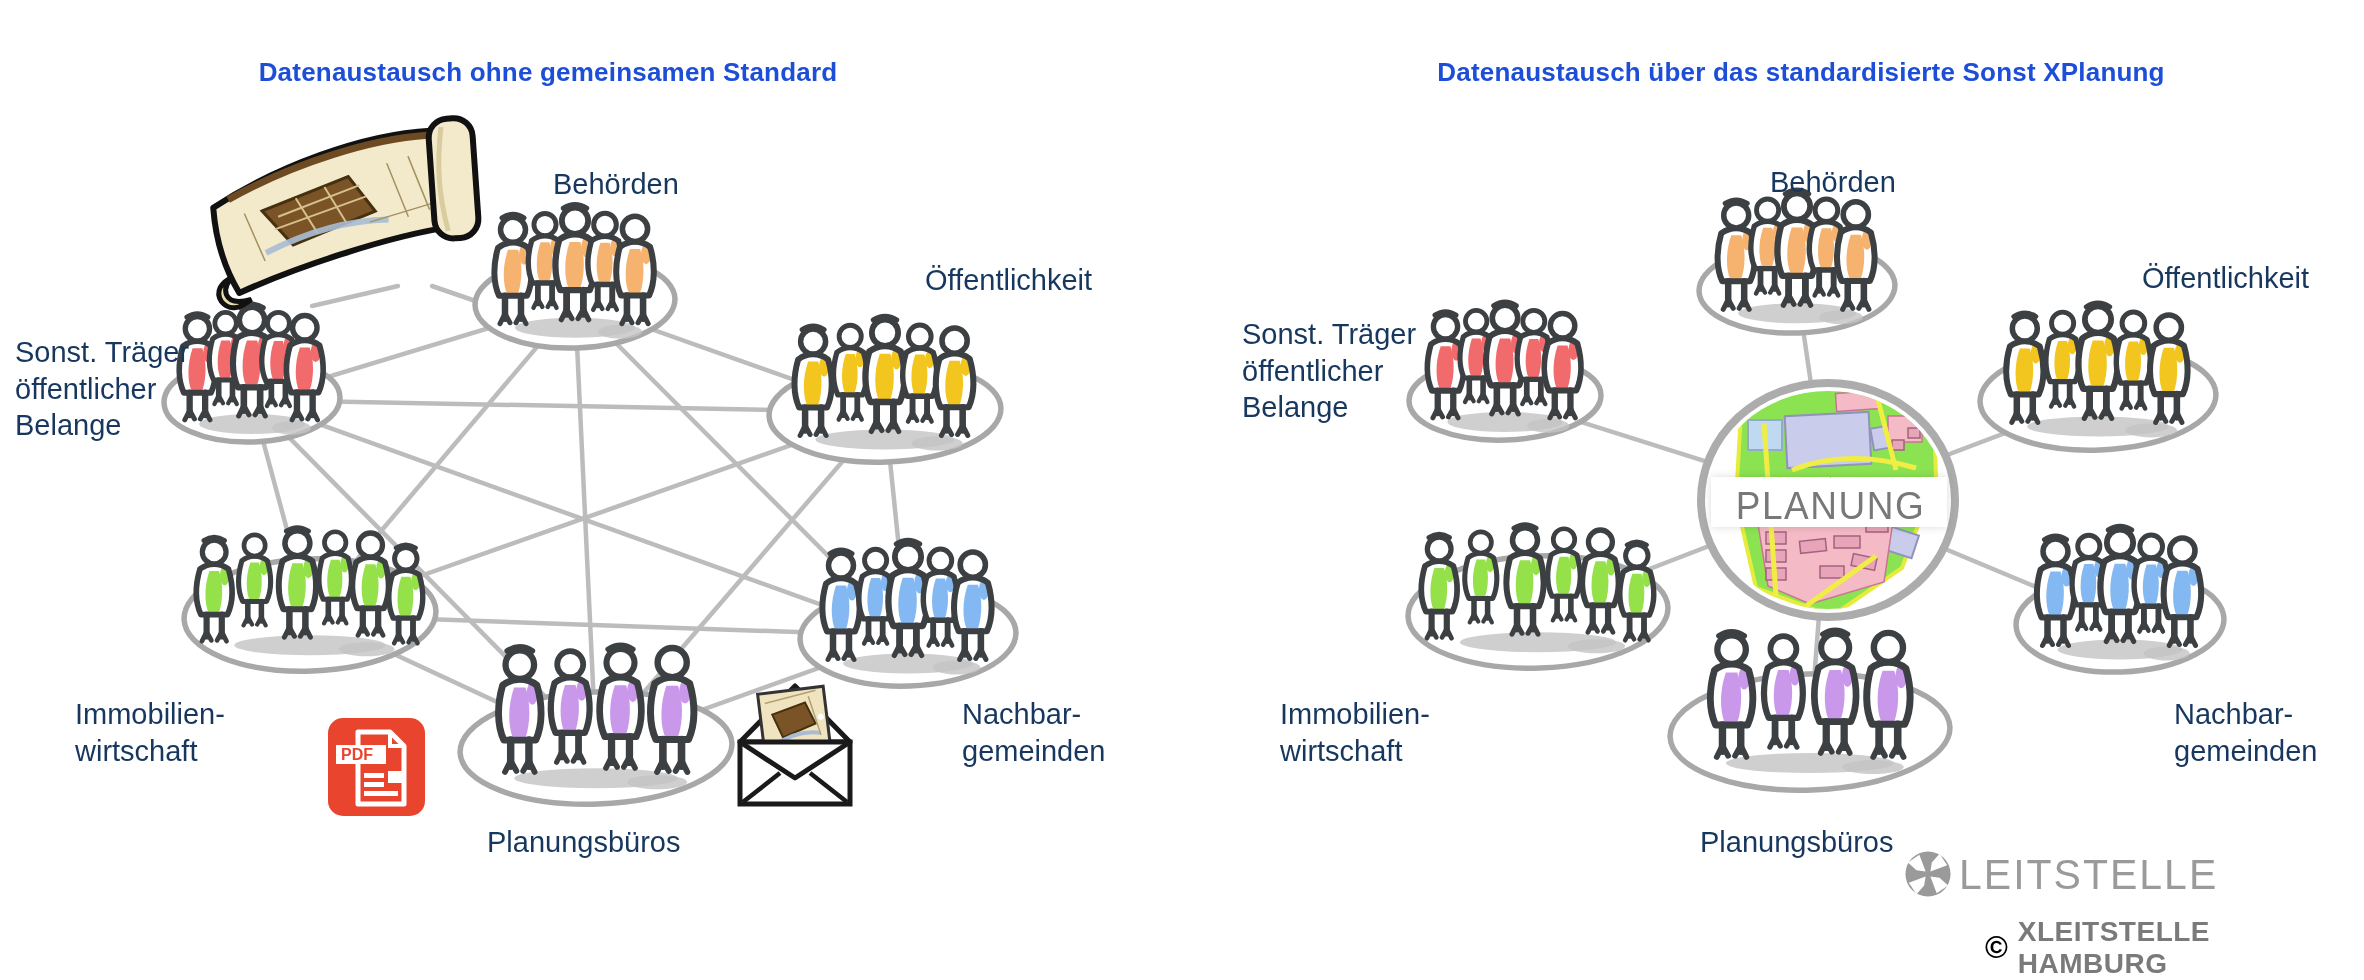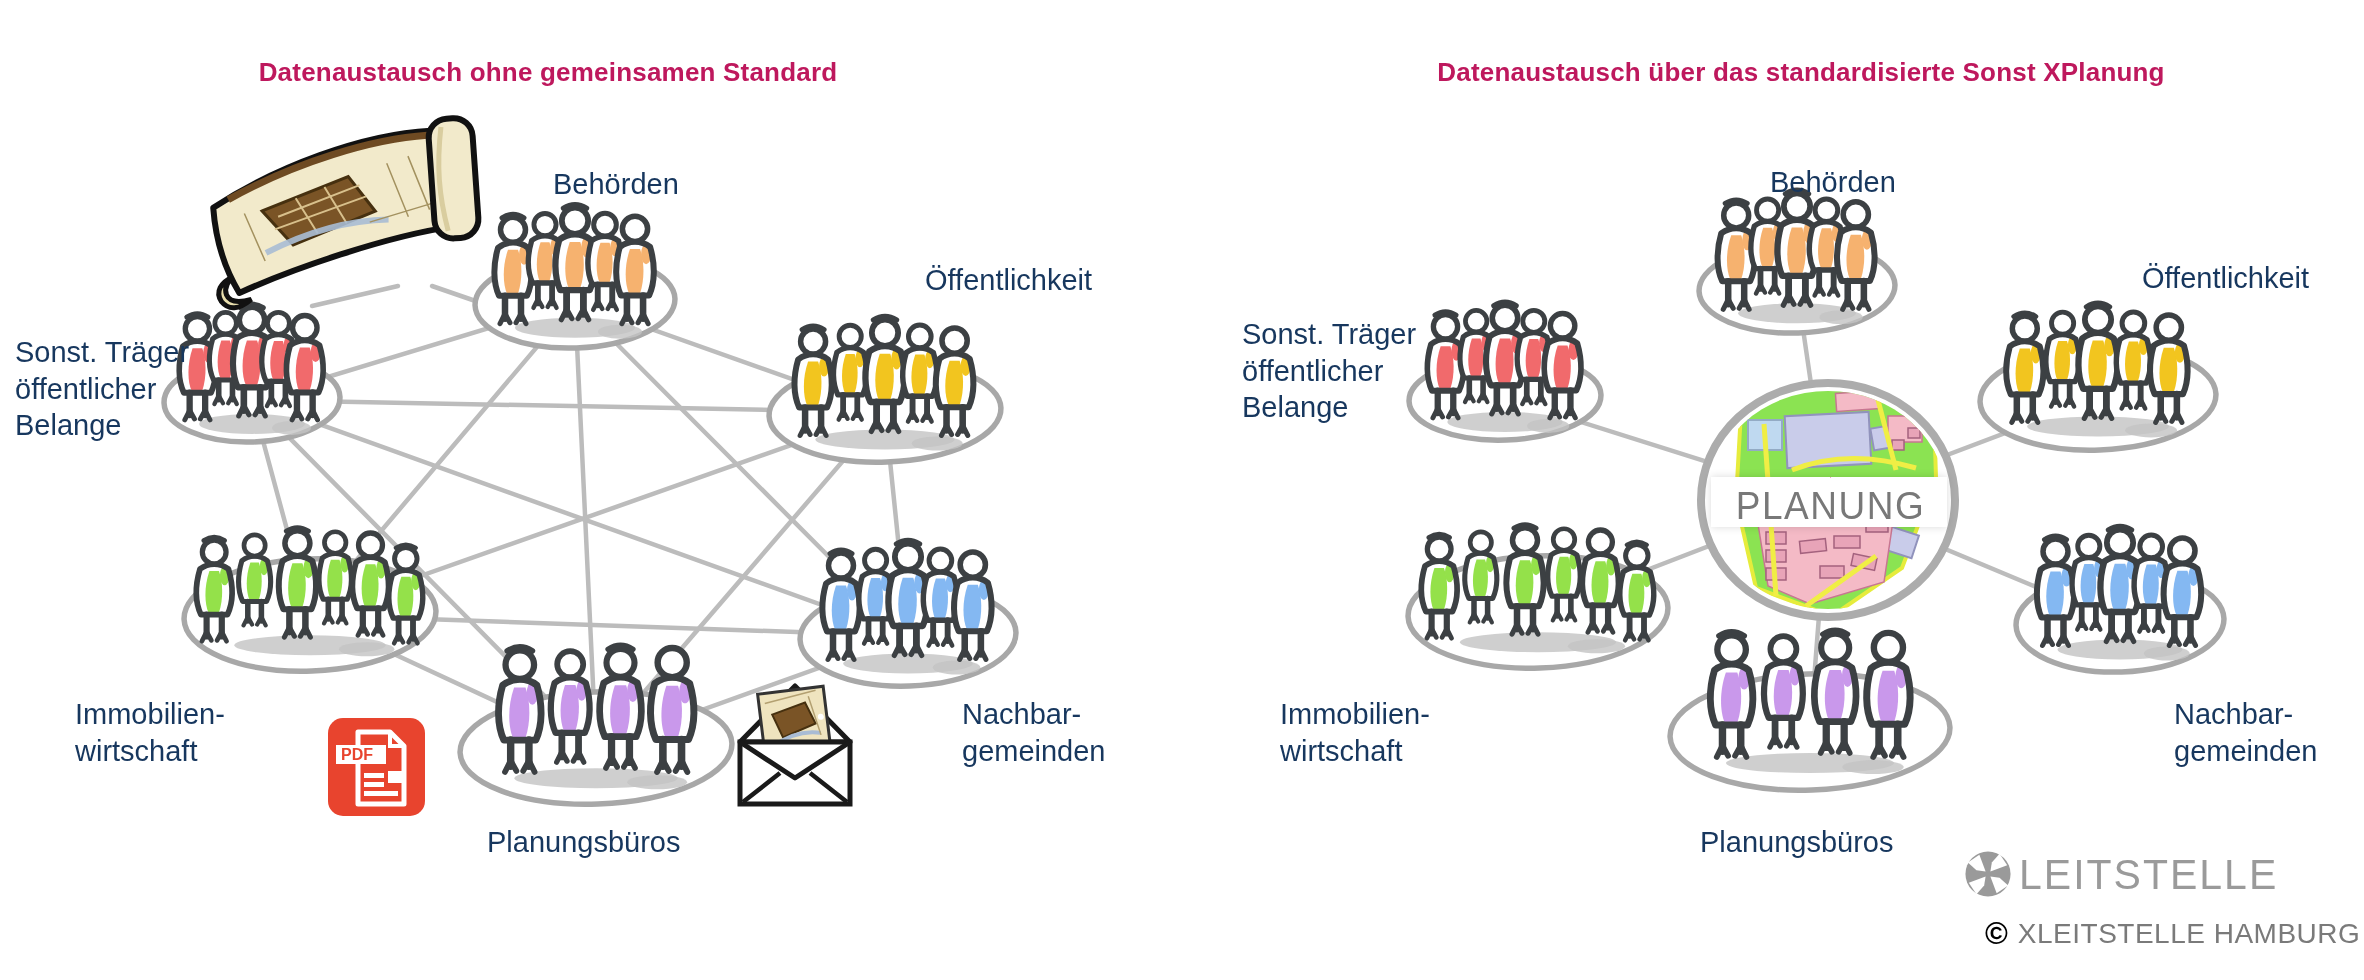--- a/index.html
+++ b/index.html
@@ -3,47 +3,47 @@
 <meta charset="utf-8">
 <style>
   html,body{margin:0;padding:0;background:#ffffff;}
   .stage{
     position:relative;width:2364px;height:980px;background:#ffffff;overflow:hidden;
     font-family:"Liberation Sans","DejaVu Sans",sans-serif;
   }
   .stage svg.canvas{position:absolute;left:0;top:0;}
   .panel-title{
     position:absolute;top:57px;transform:translateX(-50%);
-    font-size:26px;font-weight:bold;color:#be185d;white-space:nowrap;letter-spacing:0.2px;
+    font-size:26px;font-weight:bold;color:#1d4ed8;white-space:nowrap;letter-spacing:0.2px;
   }
   #title-left{left:548px;}
   #title-right{left:1801px;}
   .group-label{
     position:absolute;font-size:29px;line-height:1.26;color:#17375E;white-space:pre-line;
   }
   .xplanung-band{
     position:absolute;left:1711px;top:477px;width:236px;height:50px;background:#ffffff;
     display:flex;align-items:center;gap:7px;padding-left:3px;box-sizing:border-box;
     box-shadow:0 0 8px rgba(0,0,0,0.15);
     flex-direction:column;
   }
   .xplanung-band .brand-text{
     font-size:37px;color:#787878;letter-spacing:1.5px;font-weight:400;transform:scaleY(1.05);
   }
   .xleitstelle{
-    position:absolute;left:1964px;top:850px;display:flex;align-items:center;gap:7px;
+    position:absolute;left:1904px;top:850px;display:flex;align-items:center;gap:7px;
   }
   .xleitstelle .brand-text{
     font-size:41px;color:#9a9a9a;letter-spacing:2px;font-weight:400;transform:scaleY(1.05);
   }
   .copyright{
     position:absolute;left:1985px;top:916px;display:flex;align-items:center;gap:10px;
   }
   .copyright .csym{font-size:31px;font-weight:bold;color:#000;}
-  .copyright .ctext{font-size:28px;font-weight:normal;color:#7a7a7a;letter-spacing:0.5px;text-align:center;}
+  .copyright .ctext{font-size:28px;font-weight:bold;color:#7a7a7a;letter-spacing:0.5px;}
 </style>
 </head>
 <body>
 
 <div class="stage">
 
   <svg class="canvas" width="2364" height="980" viewBox="0 0 2364 980">
 
     <g id="edges-layer" fill="none" stroke-width="4.5" stroke-linecap="round" stroke="#BCBCBC">
         <line x1="575" y1="302" x2="885" y2="412"></line>

